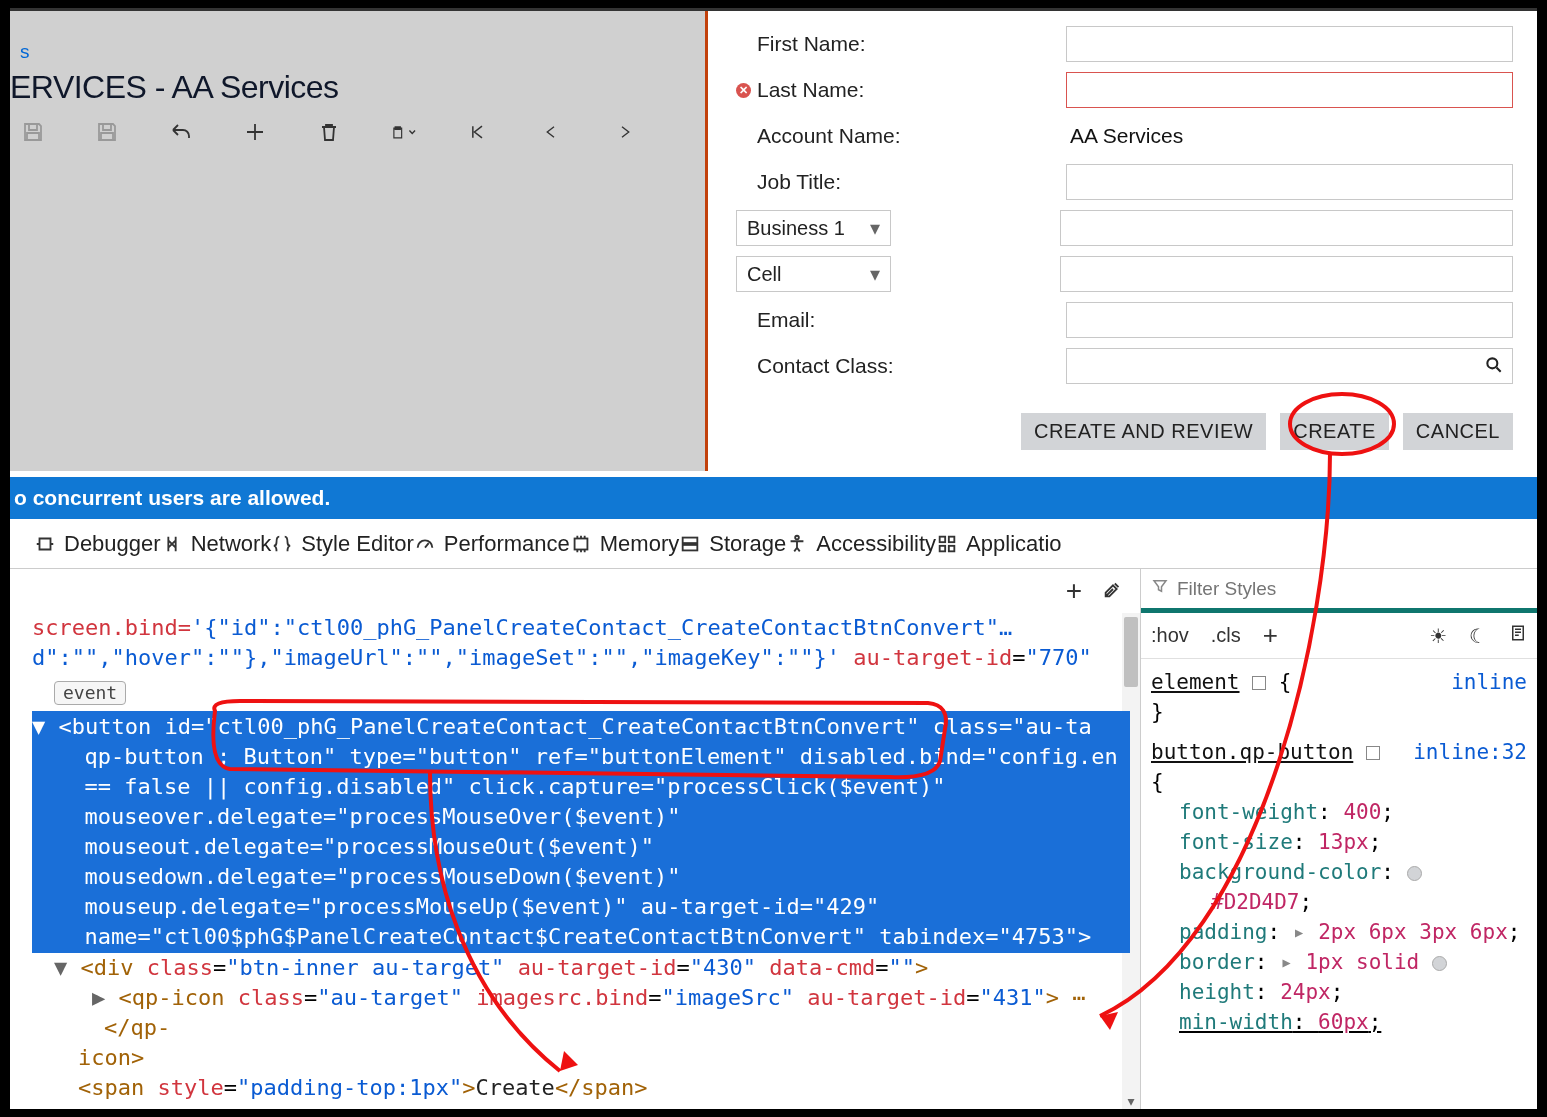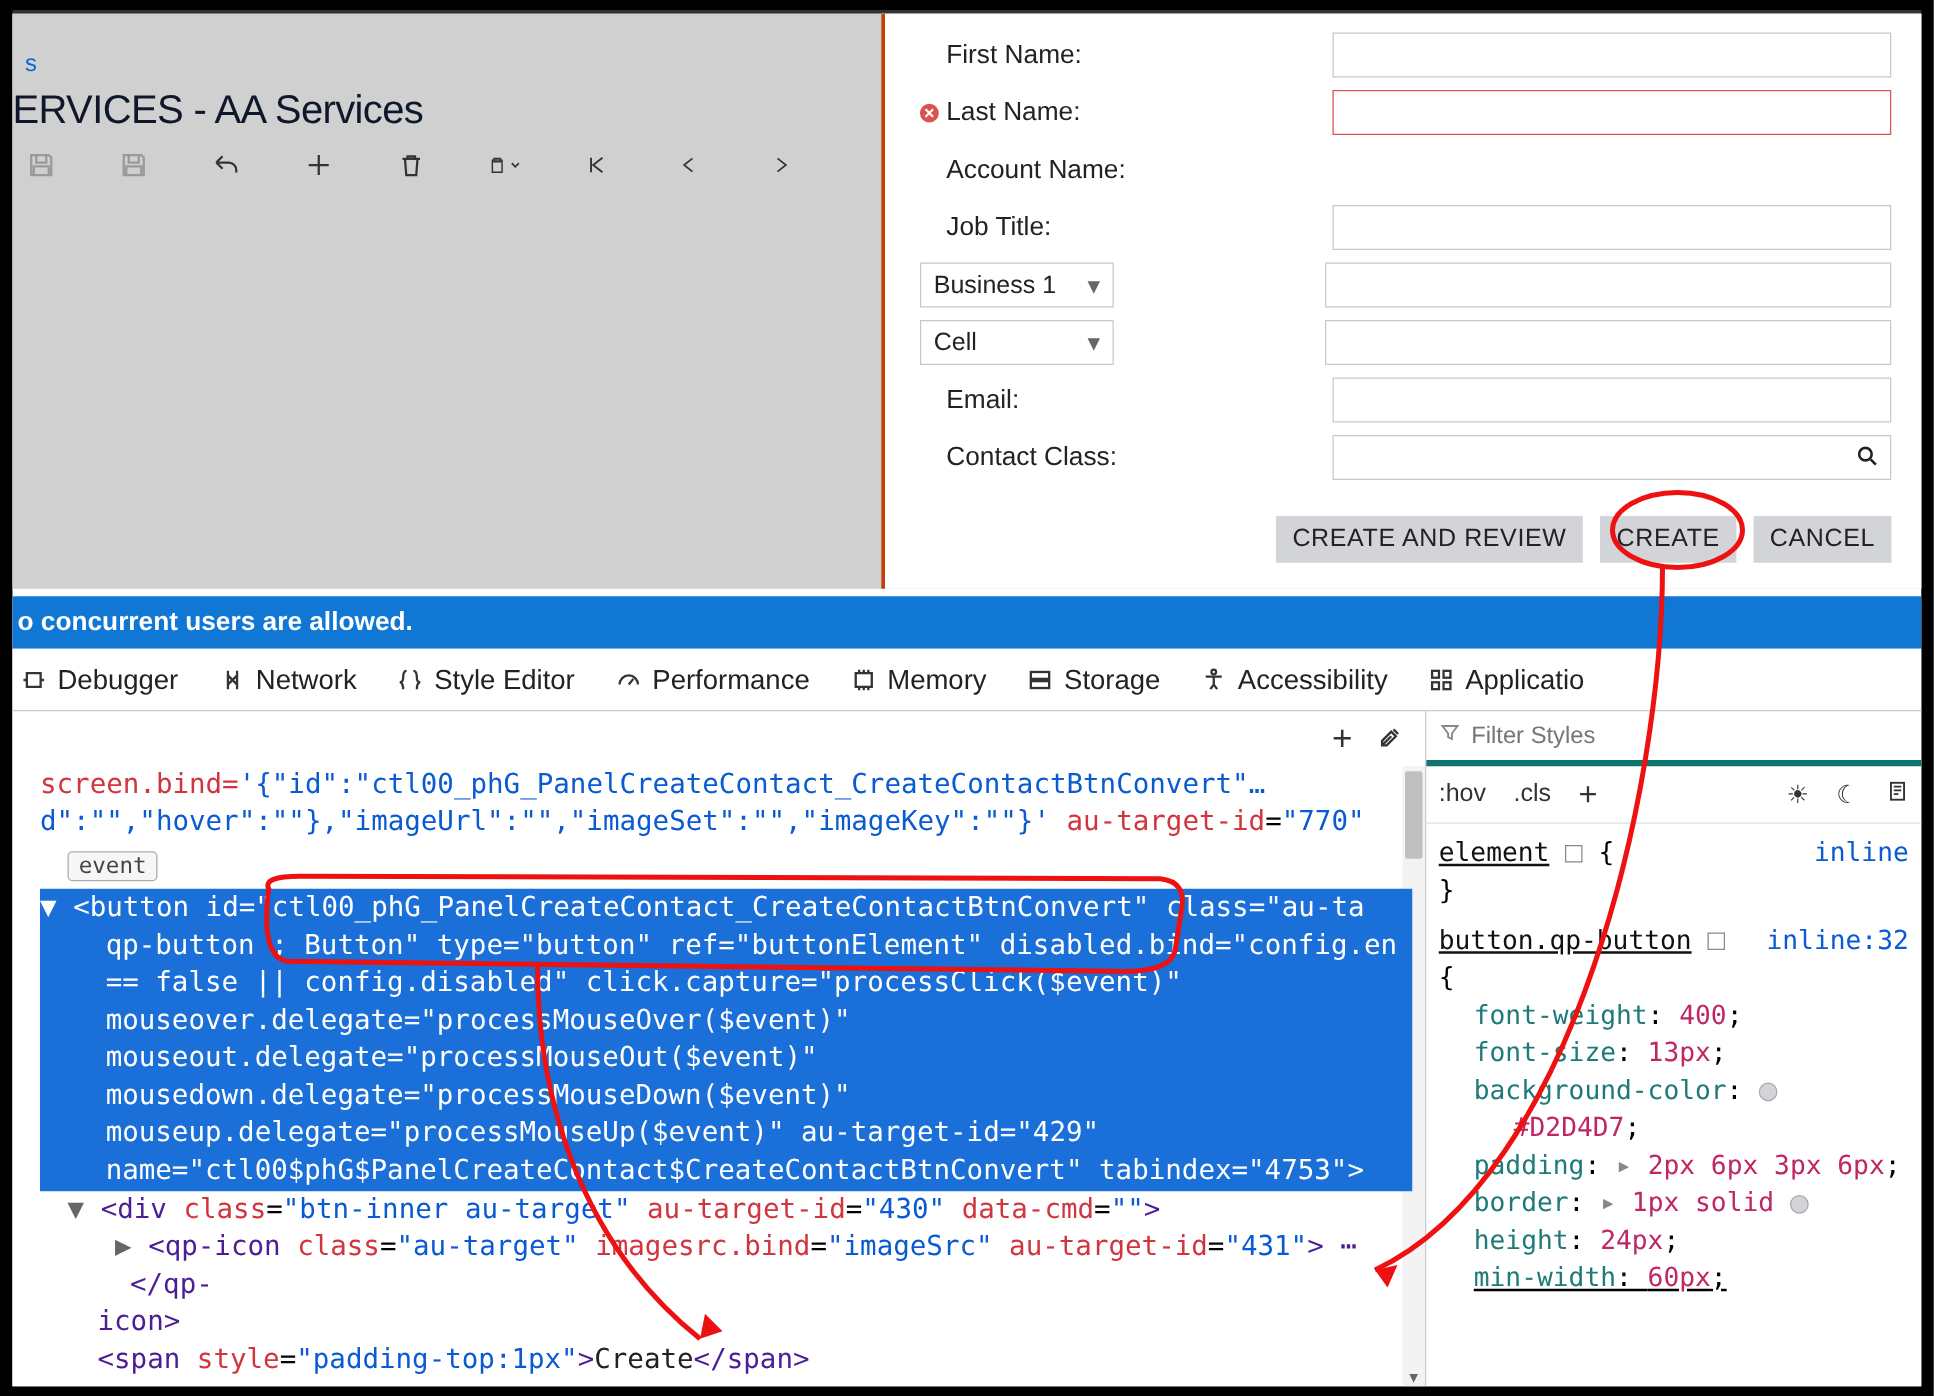--- a/index.html
+++ b/index.html
@@ -29,38 +29,38 @@
   .form-input.search { position: relative; }
   .form-input.search .mag { position: absolute; right: 8px; top: 6px; color: #333; }
   .btn-row { display: flex; justify-content: flex-end; gap: 14px; margin-top: 24px; }
   .qp-btn { background: #d2d4d7; border: 1px solid #d2d4d7; font-size: 20px; padding: 6px 12px; color: #222; letter-spacing: 0.5px; }
 
   
   .trial-bar { position: absolute; top: 466px; left: 0; right: 0; height: 42px; background: #1078d4; color: #fff; display: flex; align-items: center; padding-left: 4px; font-size: 21px; font-weight: bold; }
 
   
   .devtools { position: absolute; top: 508px; left: 0; right: 0; bottom: 0; background: #fff; display: flex; flex-direction: column; }
-  .dt-tabs { display: flex; align-items: center; height: 50px; border-bottom: 1px solid #ccc; gap: 32px; padding-left: 6px; font-size: 22px; color: #222; overflow: hidden; }
+  .dt-tabs { display: flex; align-items: center; height: 50px; border-bottom: 1px solid #ccc; padding-left: 24px; font-size: 22px; color: #222; overflow: hidden; }
   .dt-tab { display: flex; align-items: center; gap: 8px; white-space: nowrap; }
   .dt-tab svg { stroke: #333; fill: none; stroke-width: 2; }
 
   .dt-body { flex: 1; display: flex; min-height: 0; }
   .dt-dom { flex: 1; position: relative; overflow: hidden; border-right: 1px solid #ccc; }
   .dt-dom-toolbar { position: absolute; top: 0; right: 0; height: 44px; display: flex; align-items: center; gap: 20px; padding-right: 16px; }
   .dt-dom-toolbar .plus { font-size: 28px; color: #333; }
   .dt-dom-content { position: absolute; top: 44px; left: 22px; right: 10px; bottom: 0; font-family: Menlo, Consolas, monospace; font-size: 22px; line-height: 30px; overflow: hidden; }
   .dt-scrollbar { position: absolute; right: 0; top: 44px; width: 18px; bottom: 0; background: #f3f3f3; }
   .dt-scrollbar .thumb { position: absolute; left: 2px; right: 2px; top: 4px; height: 70px; background: #c0c0c0; border-radius: 2px; }
   .dt-scrollbar .arrow { position: absolute; left: 0; right: 0; text-align: center; color: #666; font-size: 14px; }
 
   .chip { display: inline-block; border: 1px solid #aaa; border-radius: 4px; padding: 0 8px; font-size: 18px; color: #444; background: #f6f6f6; line-height: 22px; }
 
   .hl { background: #1a6fd8; color: #fff; padding: 1px 0; display: block; padding-left: 26px; text-indent: -26px; }
   .ln { padding-left: 26px; text-indent: -26px; }
-  .tag { color: #4c1d95; margin-top: 29px; }
+  .tag { color: #a16207; margin-top: 29px; }
   .attrn { color: #d1353e; }
   .attrv { color: #0a5bd3; }
   .txt { color: #222; }
 
   .dt-styles { width: 396px; display: flex; flex-direction: column; }
   .dt-styles .filter-row { height: 44px; display: flex; align-items: center; padding: 0 10px; gap: 8px; border-bottom: 5px solid #0f766e; color: #777; font-size: 19px; }
   .dt-styles .controls-row { height: 46px; display: flex; align-items: center; gap: 22px; padding: 0 10px; border-bottom: 1px solid #e0e0e0; font-size: 20px; }
   .dt-styles .controls-row .ctrl { color: #333; }
   .dt-styles .rules { flex: 1; padding: 8px 10px; font-family: Menlo, Consolas, monospace; font-size: 21px; line-height: 30px; overflow: hidden; }
   .rules .sel { color: #111; text-decoration: underline; }
@@ -149,20 +149,21 @@
               <span class="req">✕</span>
               <span>Last Name:</span>
             </div>
         <div class="form-input error"></div>
       </div>
       <div class="form-row">
         <div class="form-label">
               <span style="width:15px;"></span>
               <span>Account Name:</span>
             </div>
+        <div class="form-static">AA Services</div>
       </div>
       <div class="form-row">
         <div class="form-label">
               <span style="width:15px;"></span>
               <span>Job Title:</span>
             </div>
         <div class="form-input"></div>
       </div>
       <div class="form-row">
         <div class="form-label" style="width:auto;">

